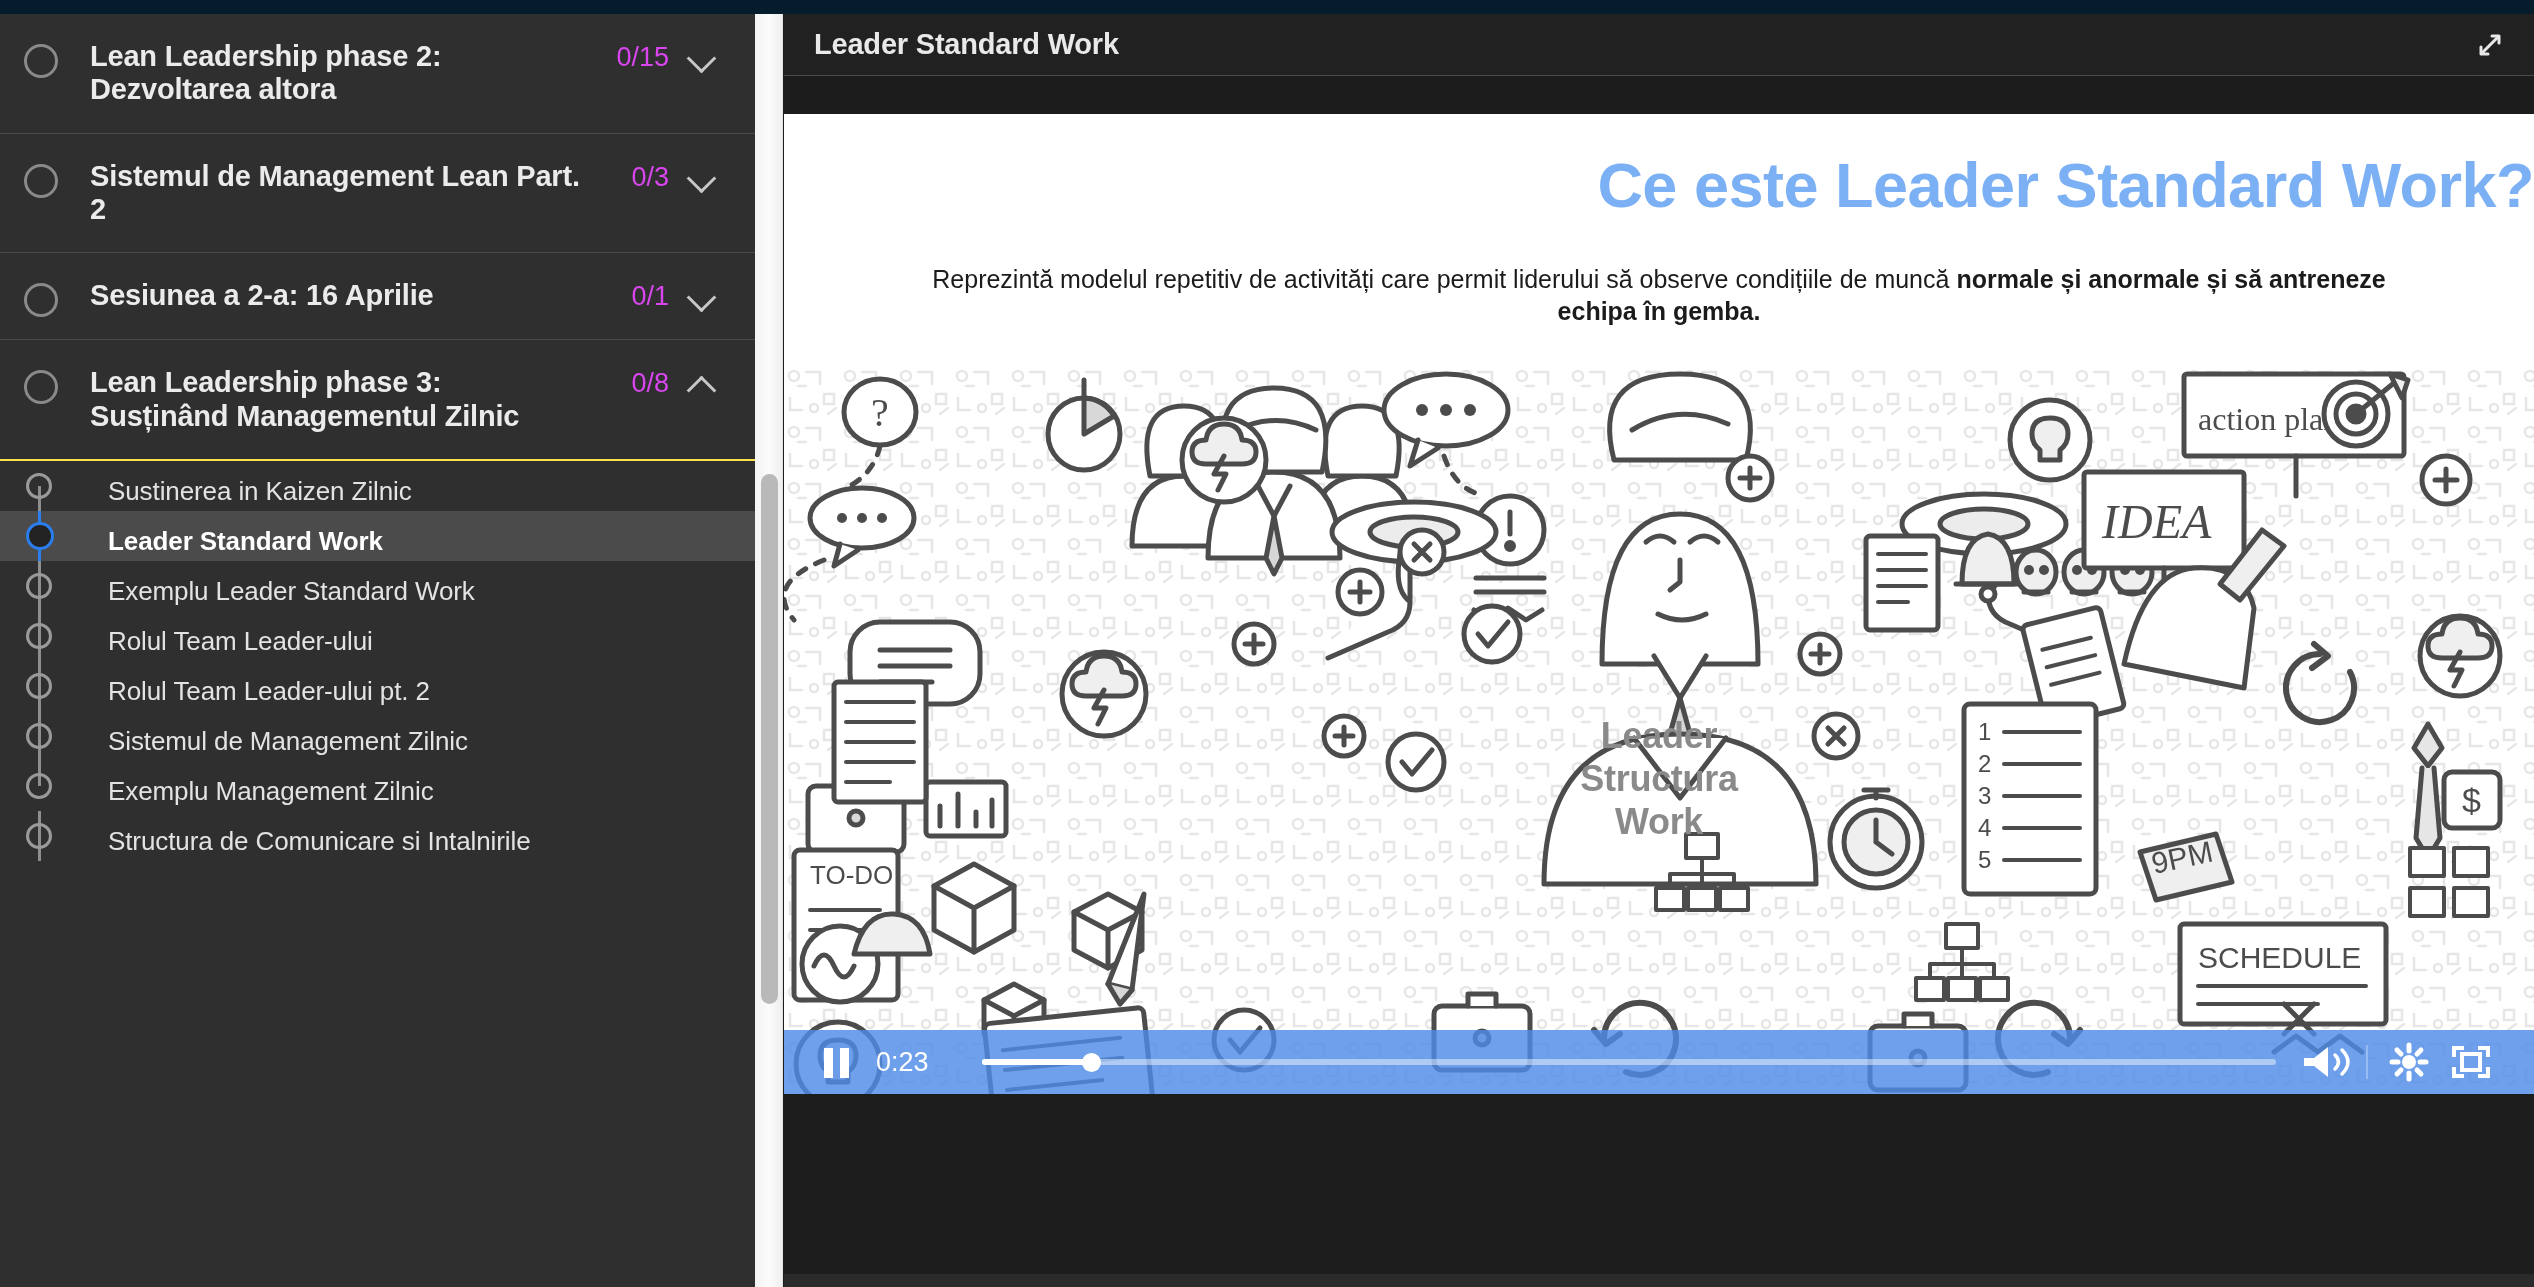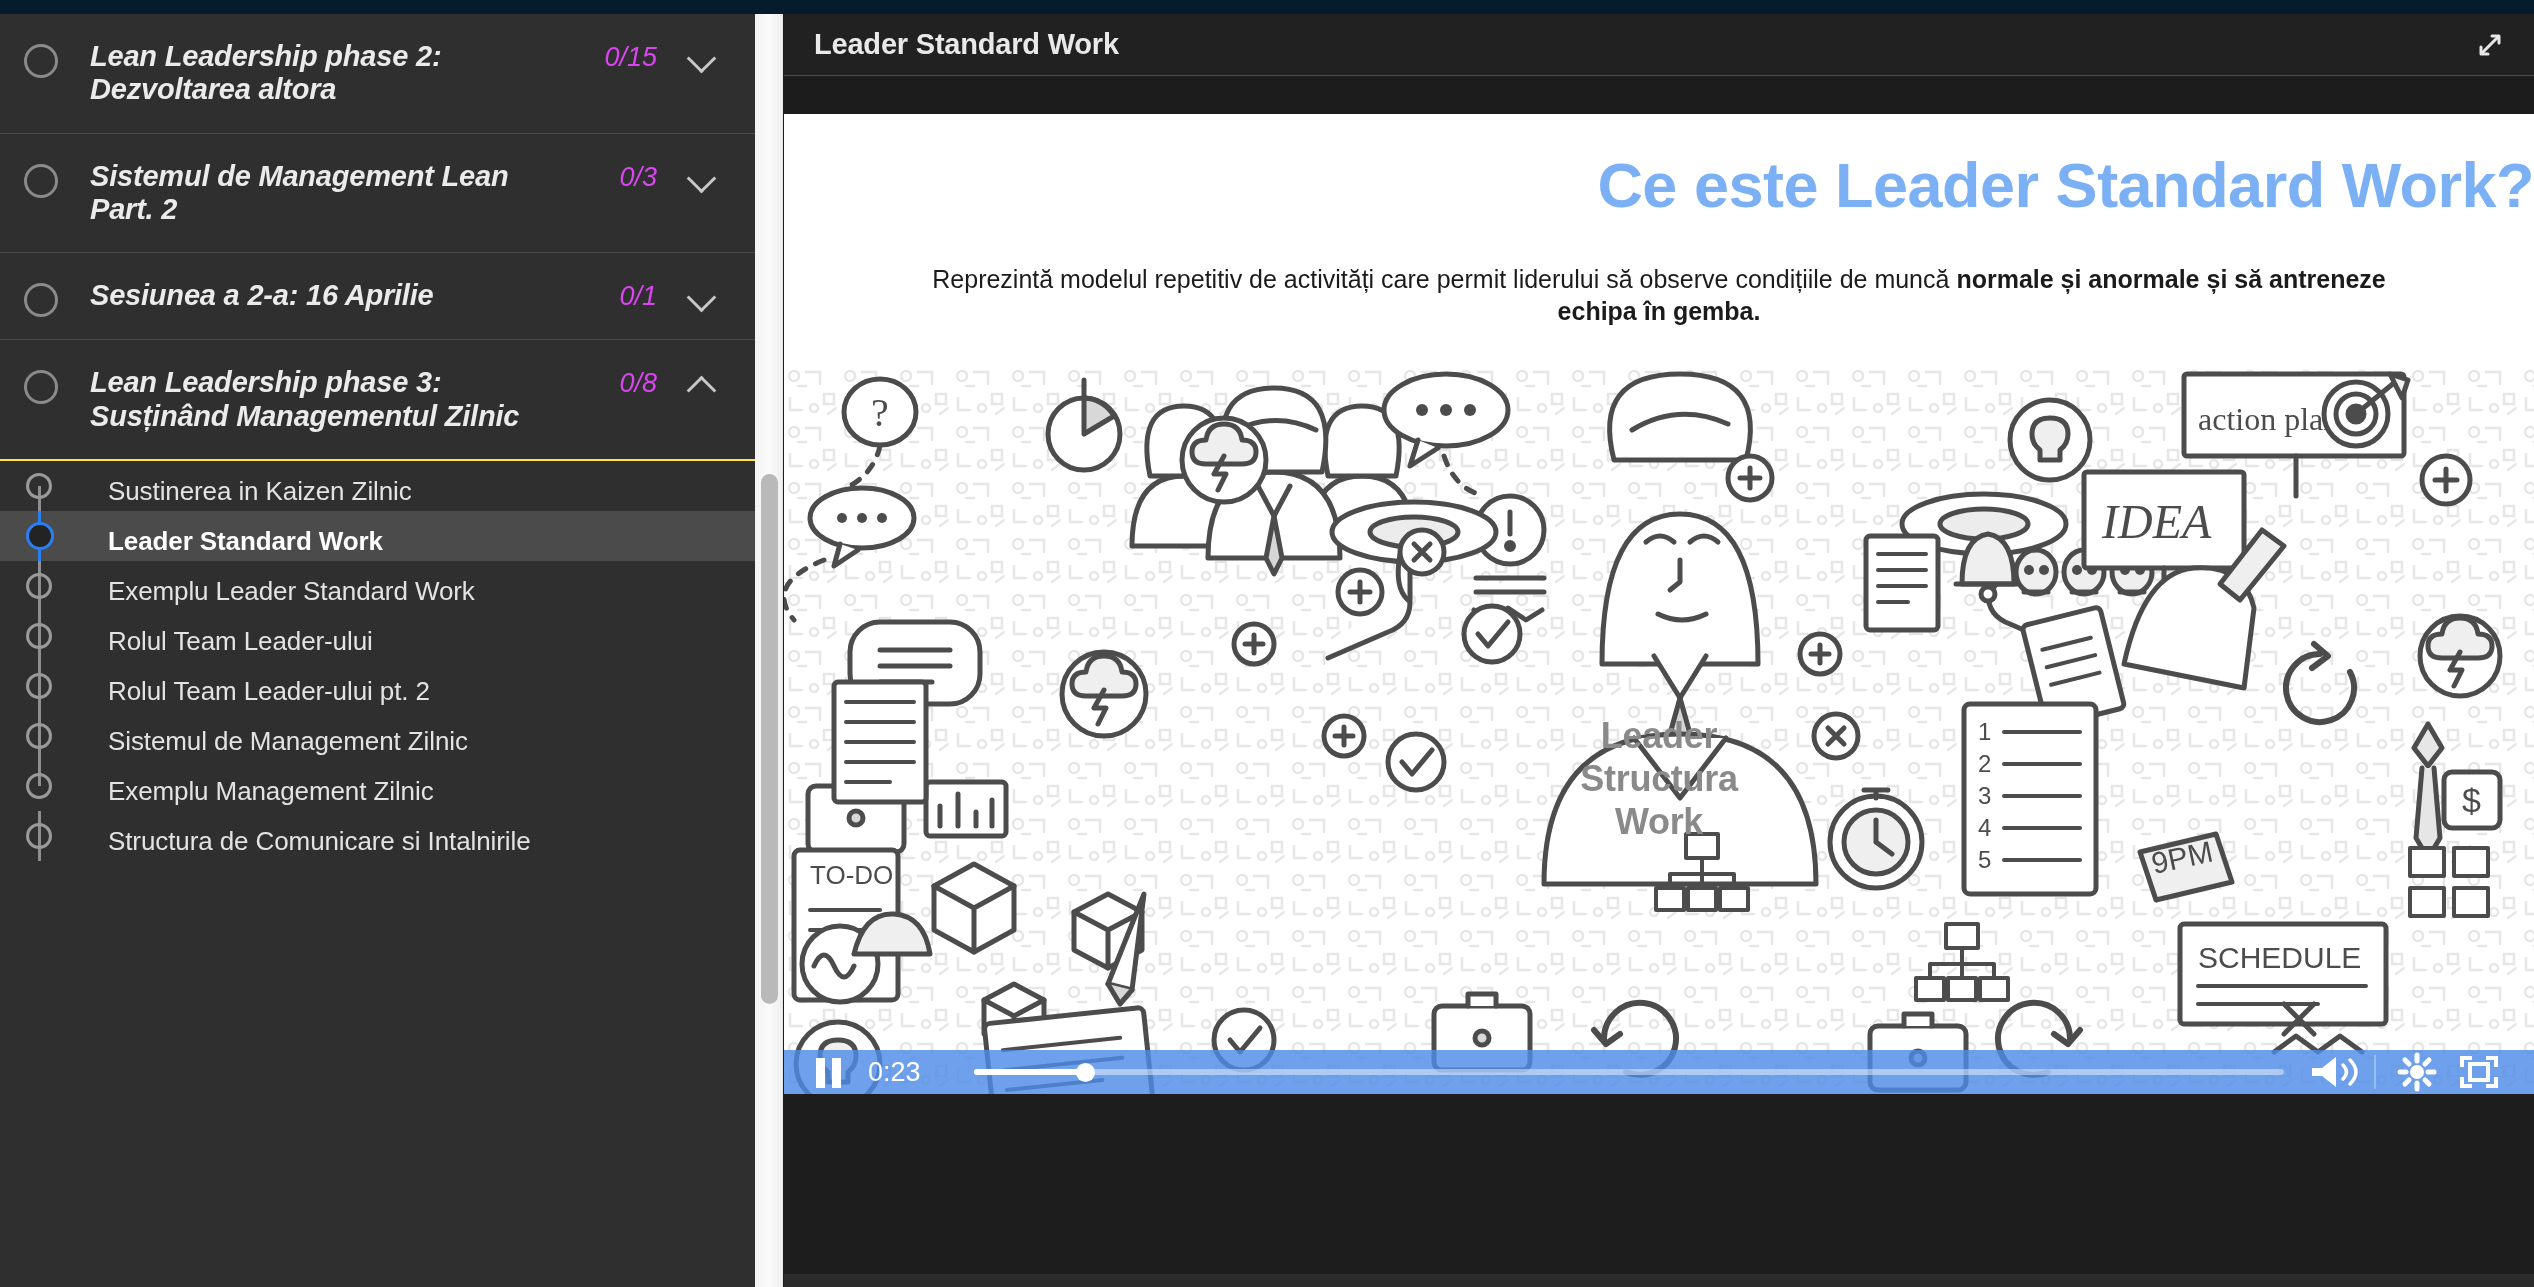--- a/index.html
+++ b/index.html
@@ -32,21 +32,21 @@
     padding: 26px 30px 26px 90px;
     border-bottom: 1px solid #4a4a4a;
   }
   .module.last { border-bottom: 2px solid #fde047; }
 
   .module-ring {
     position: absolute; left: 24px; top: 30px;
     width: 34px; height: 34px;
     border: 3px solid #8a8a8a; border-radius: 50%;
   }
-  .module-inner { display: flex; align-items: flex-start; gap: 22px; font-style: italic; }
+  .module-inner { display: flex; align-items: flex-start; gap: 10px; }
   .module-title {
     flex: 1 1 auto;
     color: #ebebeb;
     font-size: 29px; font-weight: bold;
     line-height: 1.15;
     letter-spacing: -0.2px;
   }
   .module-count {
     flex: 0 0 auto;
     color: #d946ef; font-size: 27px;
@@ -170,24 +170,24 @@
     position: absolute; left: 50%; top: 600px; transform: translateX(-50%);
     text-align: center;
     color: #8a8a8a; font-size: 36px; font-weight: bold; line-height: 1.2;
     letter-spacing: -0.3px;
     z-index: 3;
   }
 
   
   .controls {
     position: absolute; left: 0; right: 0; bottom: 0;
-    height: 44px;
+    height: 64px;
     background: rgba(78,139,232,0.82);
     display: flex; align-items: center;
-    padding: 0 24px;
+    padding: 0 32px;
     z-index: 5;
     margin-top: 32px;
   }
   .c-play { width: 40px; height: 34px; position: relative; flex: 0 0 auto; }
   .c-play span {
     position: absolute; top: 3px; width: 9px; height: 30px; background: #fff;
   }
   .c-play span.a { left: 8px; }
   .c-play span.b { left: 24px; }
   .c-time {

